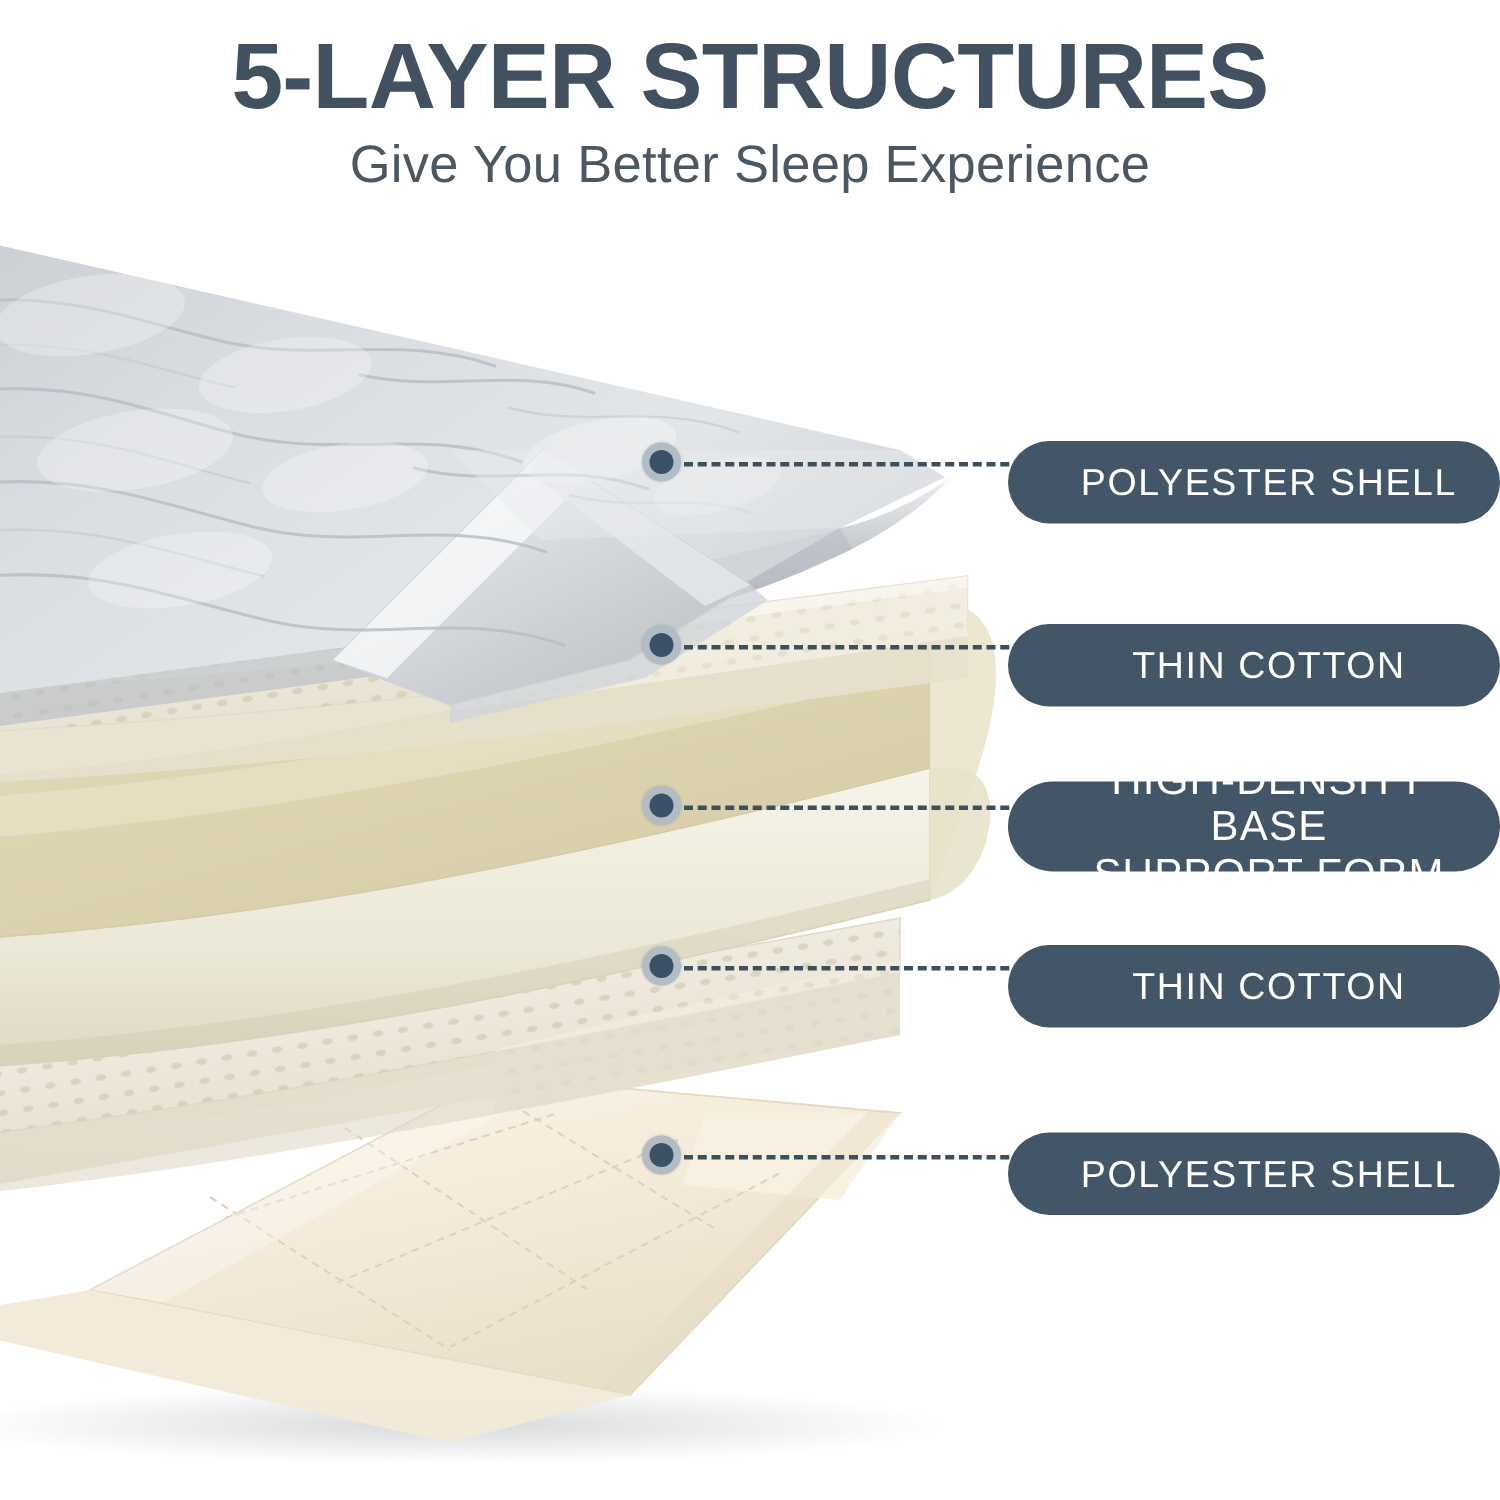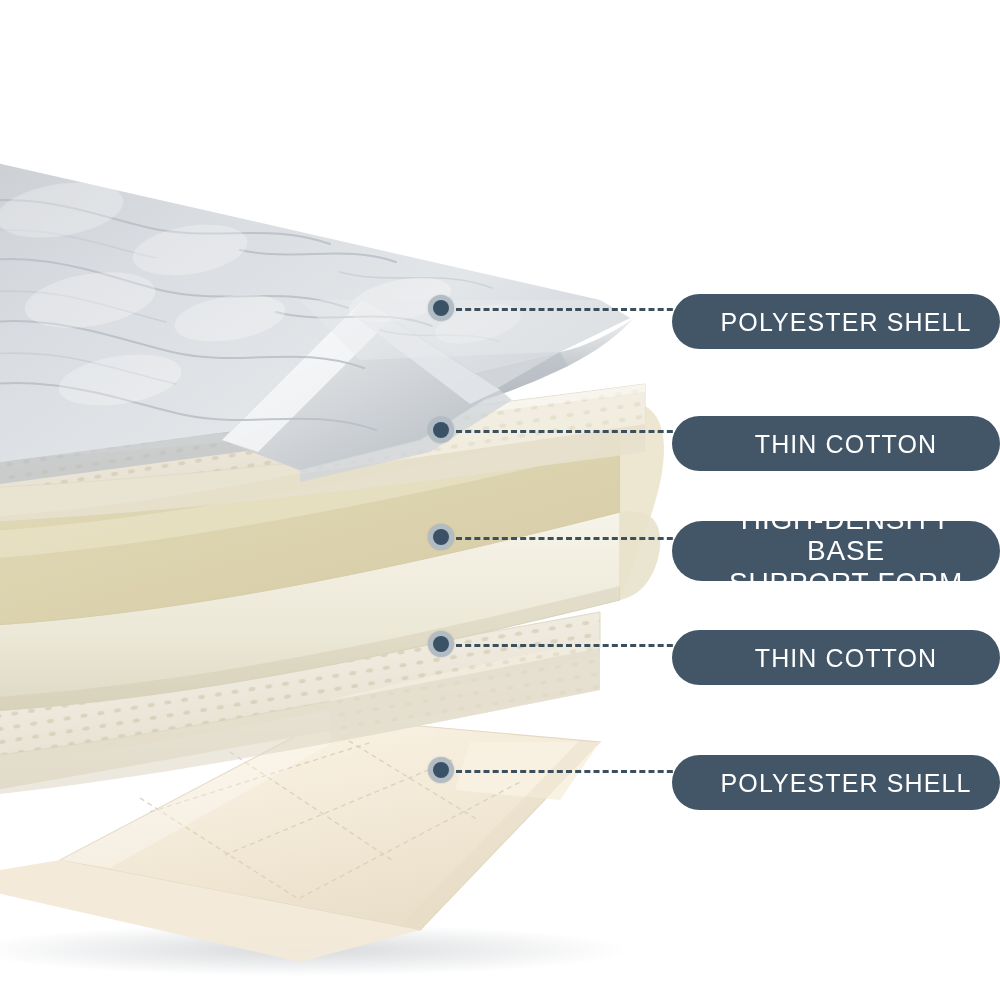--- a/index.html
+++ b/index.html
@@ -120,20 +120,24 @@
     white-space: pre-line;
     font-family: "Liberation Sans", sans-serif;
   }
   .pill.two-line .pill-text { font-size: 28px; letter-spacing: 0.8px; }
 </style>
 </head>
 <body>
 
 <div id="root">
 
+  <div class="header">
+    <h1 class="title">5-LAYER STRUCTURES</h1>
+    <p class="subtitle">Give You Better Sleep Experience</p>
+  </div>
 
   <div class="stage">
     <svg width="1000" height="1000" viewBox="0 0 1000 1000" xmlns="http://www.w3.org/2000/svg">
       <defs>
 
         <linearGradient id="gGrayTop" x1="0" y1="0" x2="1" y2="0.7">
           <stop offset="0%" stop-color="#c9cdd2"></stop>
           <stop offset="35%" stop-color="#d9dce0"></stop>
           <stop offset="70%" stop-color="#e3e6e9"></stop>
           <stop offset="100%" stop-color="#cfd3d8"></stop>

